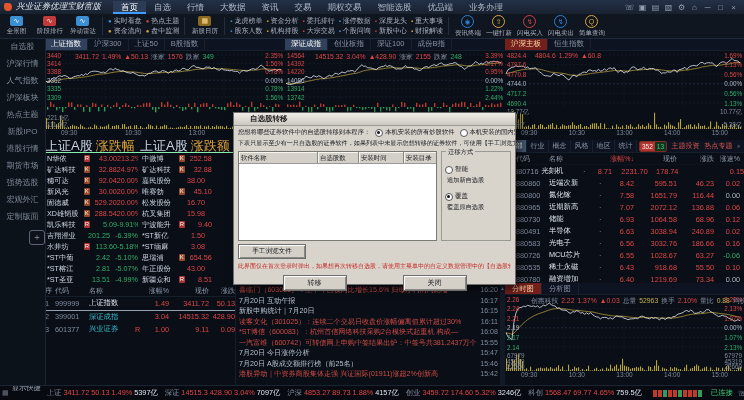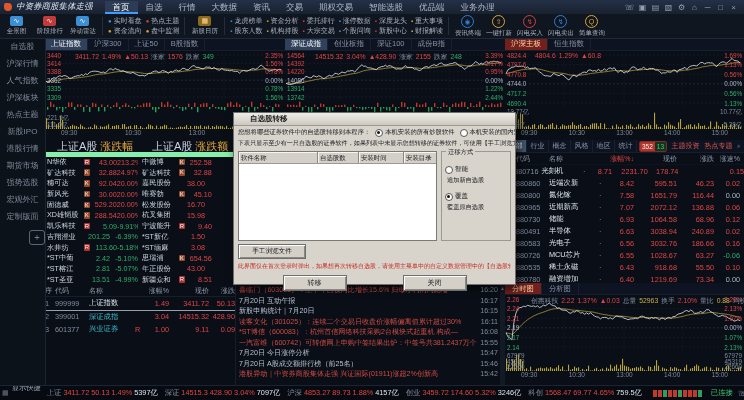--- a/index.html
+++ b/index.html
@@ -37,21 +37,21 @@
 .chartwrap{position:relative;overflow:hidden}
 .chdr{position:absolute;top:1px;left:30px;font-size:6.8px;white-space:nowrap;z-index:3}
 .chdr span{margin-right:3px}
 .alab{position:absolute;font-size:6.3px;line-height:7px;z-index:2;white-space:nowrap}
 .times{height:8px;display:flex;justify-content:space-between;padding:0 16px;font-size:6.5px;color:#7f8a9c;line-height:8px}
 .up{color:#e04545}.down{color:#2fae68}.flat{color:#aeb8c8}.dim{color:#7f8a9c}
 .yel{color:#c9ae4b}.cyan{color:#39b7c9}.wht{color:#dde4ee}
 
 #movers{position:absolute;left:45px;top:140px;width:190px;height:145px;background:#0a0f17;border-right:1px solid #151e2b;display:flex;overflow:hidden}
 .mcol{width:95px;display:flex;flex-direction:column;flex:none}
-.mhead{height:12px;line-height:12px;font-size:11px;color:#c8d2e0;padding-left:12px;border-bottom:5px solid #86efac;white-space:nowrap;overflow:hidden}
+.mhead{height:12px;line-height:12px;font-size:13px;color:#c8d2e0;padding-left:0;border-bottom:1px solid #86efac;white-space:nowrap;overflow:hidden}
 .mhead .sort{color:#e0a53c;margin-left:3px}
 .mrow{height:11px;display:flex;align-items:center;padding:0 2px;font-size:7.2px;white-space:nowrap;overflow:hidden}
 .mname{width:37px;overflow:hidden;color:#cfd7e4;flex:none}
 .bdg{font-size:5.5px;line-height:6.5px;padding:0 1px;border-radius:1px;background:#a83434;color:#fff;margin-right:1px;flex:none}
 .bdg.k{background:#96492a}
 .mprice{width:26px;text-align:right;flex:none}
 .mpct{flex:1;text-align:right;overflow:hidden}
 
 #watch{position:absolute;left:45px;top:285px;width:190px;bottom:14px;background:#0a0f17;border-right:1px solid #151e2b;overflow:hidden}
 .wh,.wr{display:flex;align-items:center;white-space:nowrap}
@@ -116,21 +116,21 @@
 .dbtns{display:flex;justify-content:center;gap:56px;margin-top:4px}
 .dbtn{width:62px;height:14px;line-height:13px;font-size:7px}
 </style>
 </head>
 <body>
 
 <div id="app">
 
   <div id="menubar">
     <span class="logo-mark"></span>
-    <span class="logo-text">中资券商股集体走强</span>
+    <span class="logo-text">兴业证券优理宝财富版</span>
     <span id="nav" style="display:flex">
         <span class="nav-item active">首页</span>
         <span class="nav-item">自选</span>
         <span class="nav-item">行情</span>
         <span class="nav-item">大数据</span>
         <span class="nav-item">资讯</span>
         <span class="nav-item">交易</span>
         <span class="nav-item">期权交易</span>
         <span class="nav-item">智能选股</span>
         <span class="nav-item">优品端</span>

